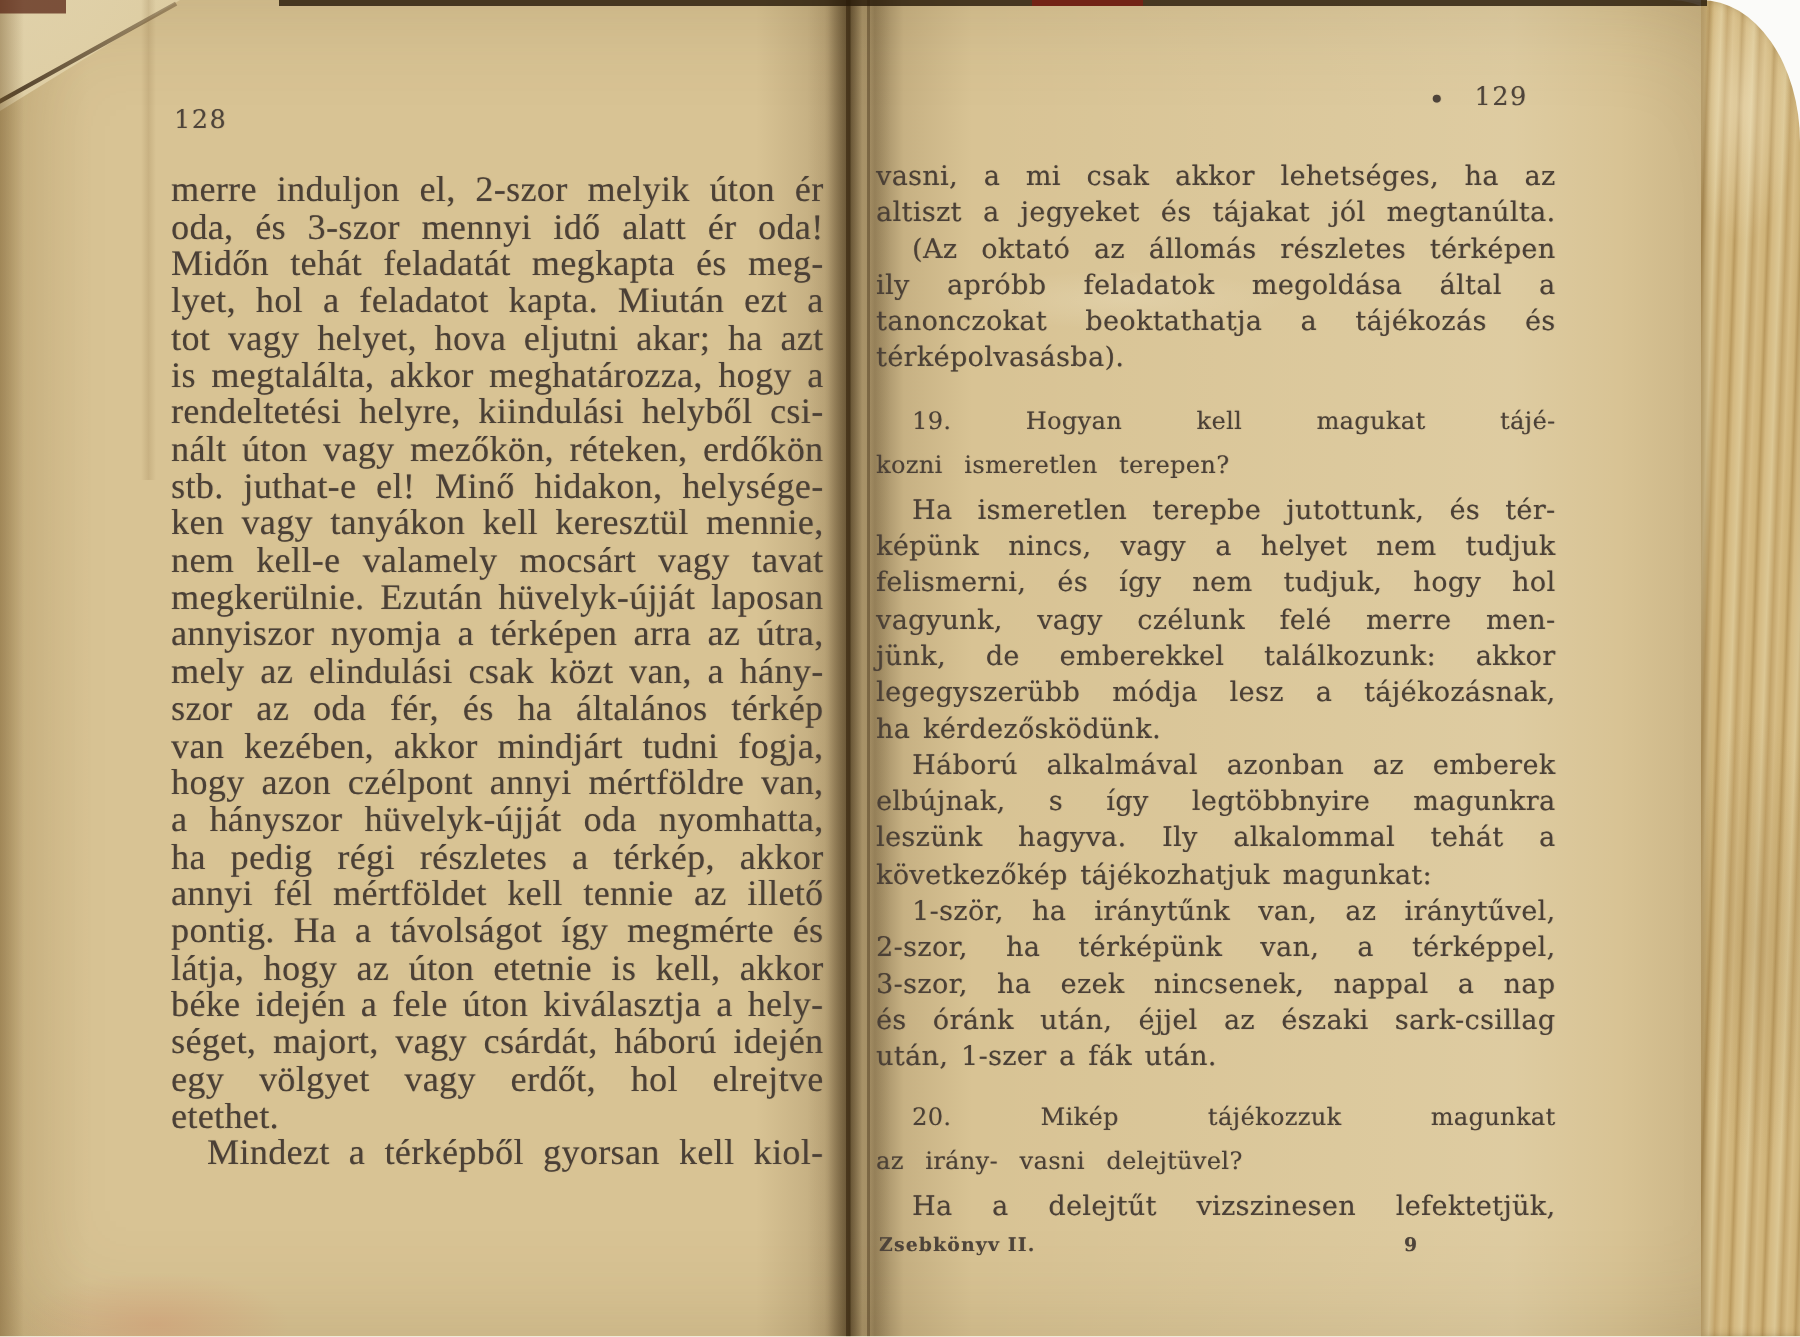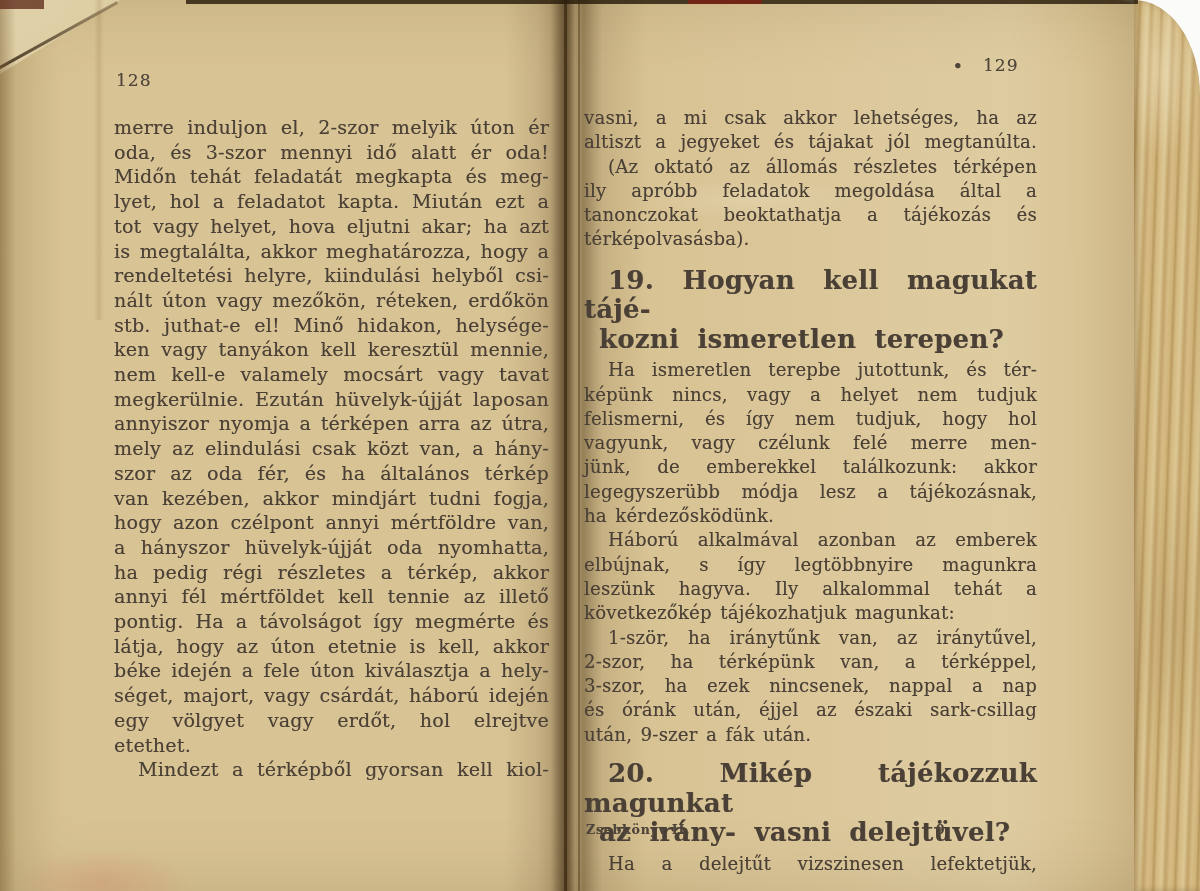--- a/index.html
+++ b/index.html
@@ -89,27 +89,27 @@
     background:radial-gradient(ellipse at center, rgba(208,128,96,0.30), rgba(208,128,96,0) 70%);
   }
   .stain-soft1{
     position:absolute;left:640px;top:180px;width:220px;height:40px;border-radius:50%;
     background:radial-gradient(ellipse at center, rgba(255,250,235,0.18), rgba(255,255,255,0) 70%);
   }
 
   
   .col{position:absolute;font-family:"DejaVu Serif","Liberation Serif",serif;color:#4b4036;
        text-shadow:0.3px 0.3px 0.6px rgba(75,64,54,0.45);}
-  .left-col{left:114px;top:115px;width:435px;font-size:19px;line-height:24.7px;}
+  .left-col{left:114px;top:115px;width:435px;font-size:24px;line-height:24.7px;font-family:Liberation Serif, serif;}
   .right-col{left:584px;top:106px;width:453px;font-size:18px;line-height:24.3px;}
   .ln{text-align:justify;text-align-last:justify;letter-spacing:0.25px;}
   .ln.end{text-align-last:left;word-spacing:2.5px;}
   .ln.ind{text-indent:24px;}
-  .heading{font-weight:bold;font-size:26px;line-height:29.5px;letter-spacing:0.4px;}
-  .heading .hl2{text-align-last:left;word-spacing:9px;margin-left:15px;}
+  .heading{font-weight:normal;font-size:16px;line-height:29.5px;letter-spacing:0.4px;}
+  .heading .hl2{text-align-last:left;word-spacing:9px;}
   .h19{margin:14px 0 4px;}
   .h20{margin:12px 0 4px;}
 
   .pagenum{position:absolute;font-family:"DejaVu Serif","Liberation Serif",serif;color:#4e443a;
            font-size:17px;letter-spacing:1px;text-shadow:0.3px 0.3px 0.6px rgba(75,64,54,0.4);}
   .num-left{left:116px;top:70px;}
   .num-right{left:983px;top:55px;}
   .num-dot{left:953px;top:57px;font-size:15px;font-weight:bold;}
 
   .footer{position:absolute;left:586px;top:822px;width:453px;
@@ -197,21 +197,21 @@
 
     <div class="ln ind">Háború alkalmával azonban az emberek</div>
     <div class="ln">elbújnak, s így legtöbbnyire magunkra</div>
     <div class="ln">leszünk hagyva. Ily alkalommal tehát a</div>
     <div class="ln end">következőkép tájékozhatjuk magunkat:</div>
 
     <div class="ln ind">1-ször, ha iránytűnk van, az iránytűvel,</div>
     <div class="ln">2-szor, ha térképünk van, a térképpel,</div>
     <div class="ln">3-szor, ha ezek nincsenek, nappal a nap</div>
     <div class="ln">és óránk után, éjjel az északi sark-csillag</div>
-    <div class="ln end">után, 9-szer a fák után.</div>
+    <div class="ln end">után, 1-szer a fák után.</div>
 
     <div class="heading h20">
       <div class="ln ind">20. Mikép tájékozzuk magunkat</div>
       <div class="ln hl2">az irány- vasni delejtüvel?</div>
     </div>
 
     <div class="ln ind">Ha a delejtűt vizszinesen lefektetjük,</div>
   </div>
 
   <div class="footer">

